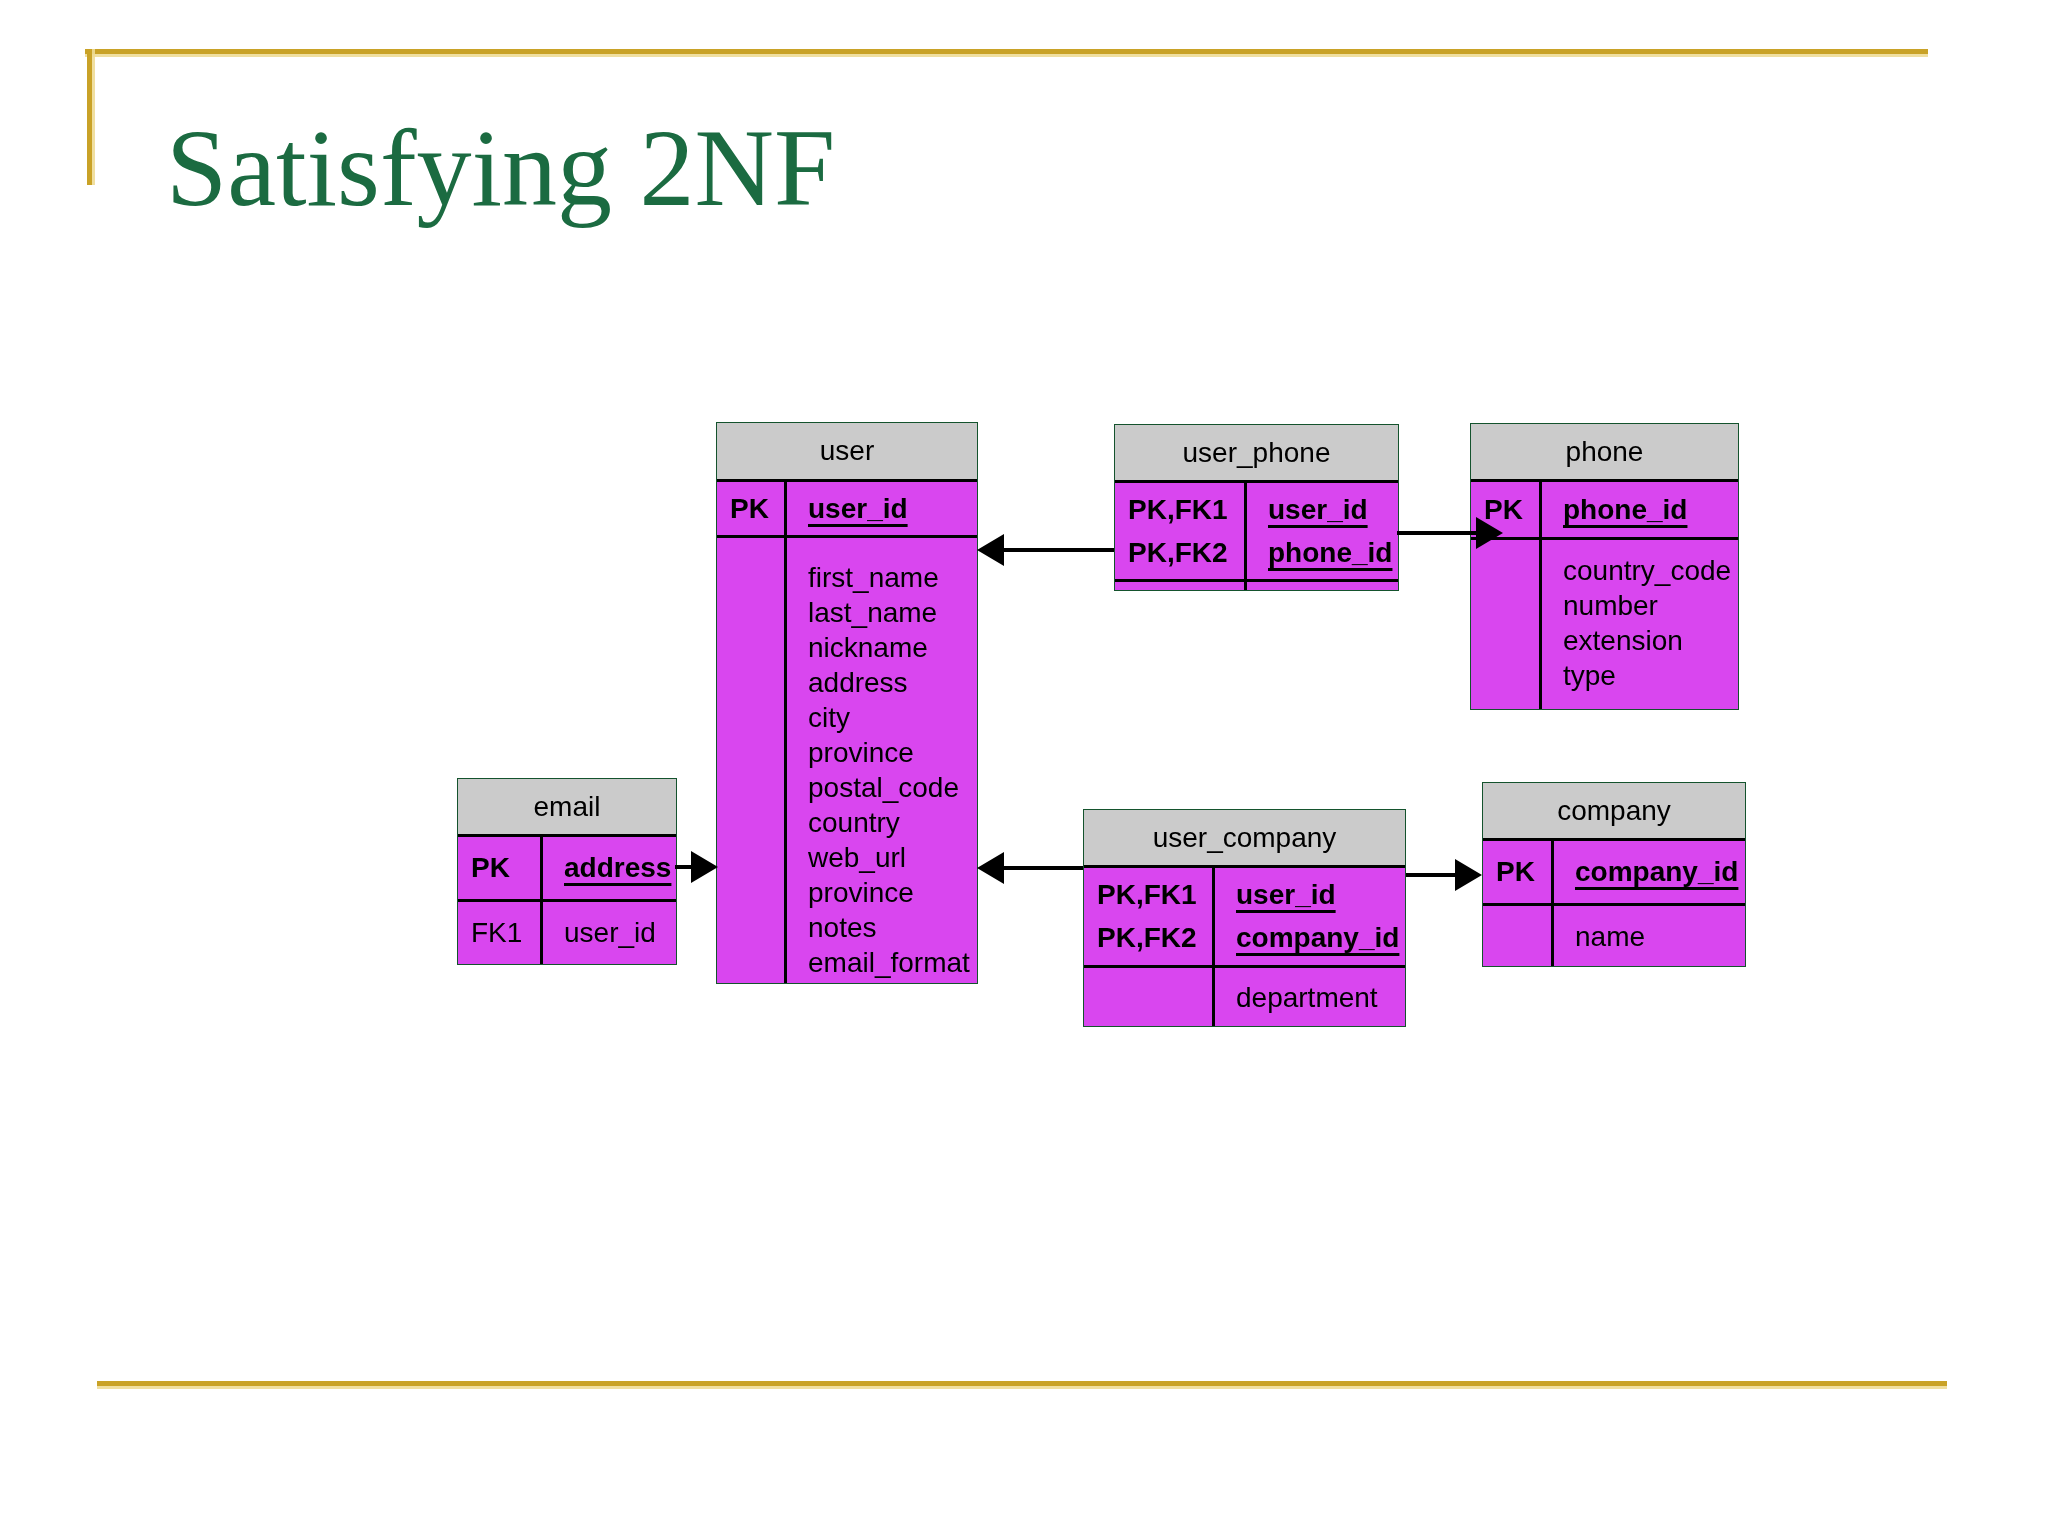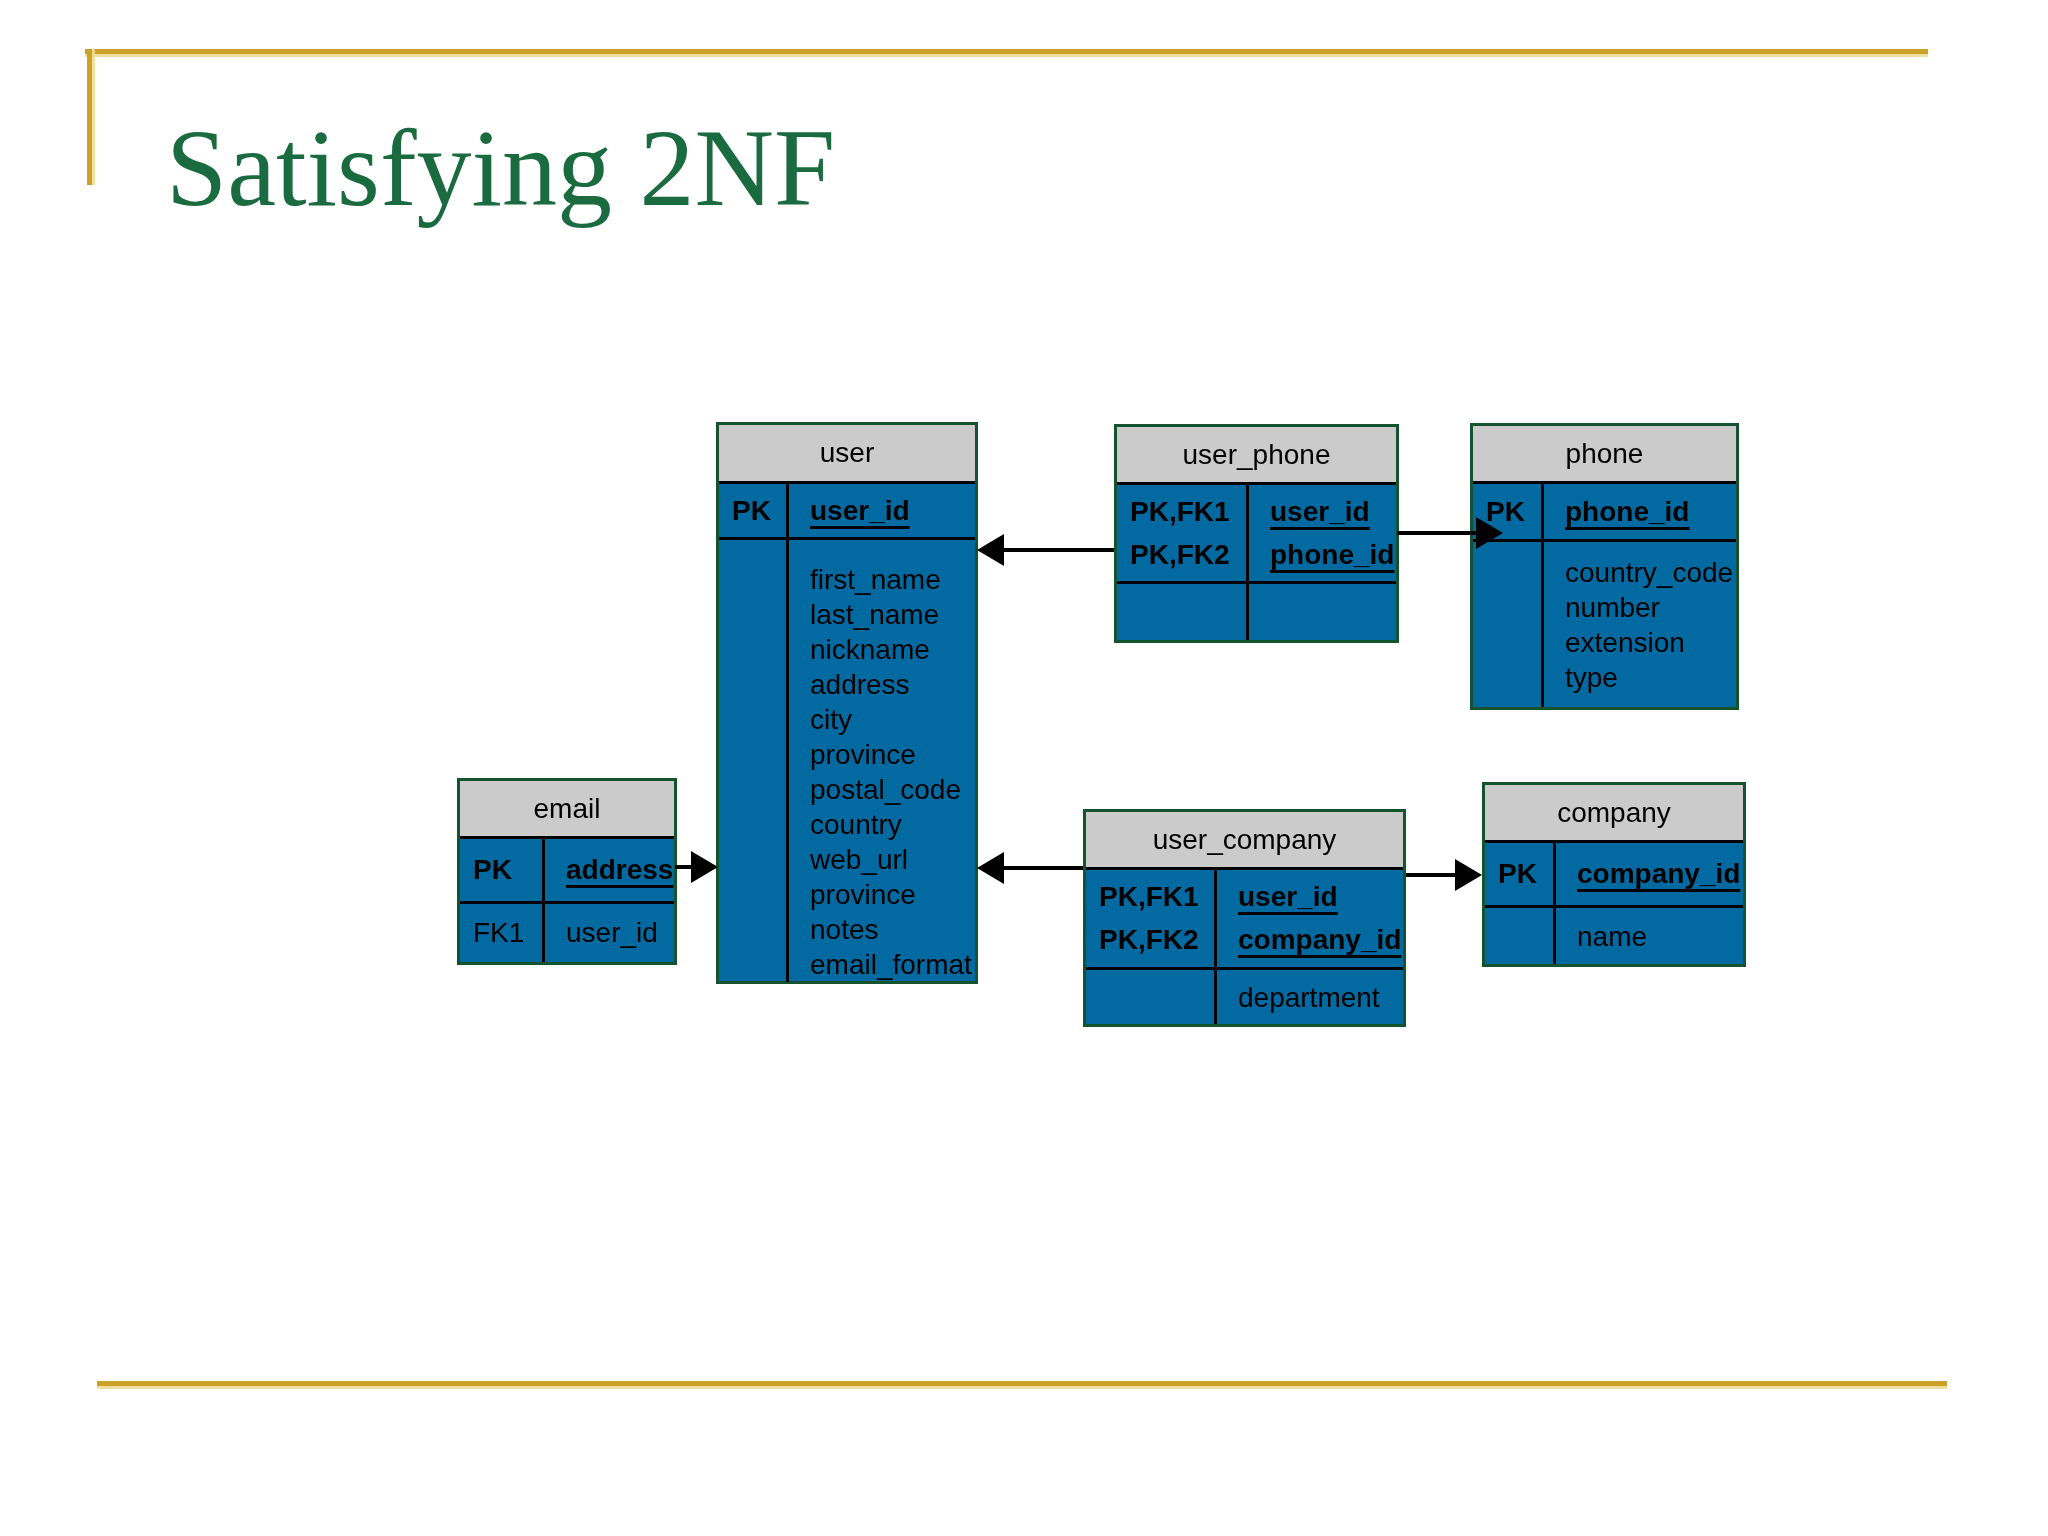--- a/index.html
+++ b/index.html
@@ -8,21 +8,21 @@
     font-family:"Liberation Sans", sans-serif; overflow:hidden;padding-left:35px;
   }
   .gold-line { position:absolute; background:#C9A227; box-shadow:0 3px 0 rgba(238,219,150,0.9); }
   .gold-vline { position:absolute; background:#C9A227; box-shadow:3px 0 0 rgba(238,219,150,0.9); }
   #title {
     position:absolute; left:166px; top:108px;
     font-family:"Liberation Serif", serif; font-size:110px; line-height:1.1;
     color:#1B6B41; white-space:nowrap;
   }
   .tbl {
-    position:absolute; background:#0369a1; border:3px solid #14532d;
+    position:absolute; background:#d946ef; border:1px solid #14532d;
     box-sizing:border-box; font-size:28px; color:#000;
     display:flex; flex-direction:column;
   }
   .tbl-title {
     background:#CBCBCB; border-bottom:3px solid #000; flex:0 0 auto;
     display:flex; align-items:center; justify-content:center;
   }
   .trow { display:flex; border-bottom:3px solid #000; flex:0 0 auto; }
   .trow.last { border-bottom:none; flex:1 1 auto; }
   .keycol { border-right:3px solid #000; flex:0 0 auto; box-sizing:border-box; padding-left:13px; }
@@ -71,21 +71,21 @@
           <div class="attr-line">postal_code</div>
           <div class="attr-line">country</div>
           <div class="attr-line">web_url</div>
           <div class="attr-line">province</div>
           <div class="attr-line">notes</div>
           <div class="attr-line">email_format</div>
         </div>
     </div>
   </div>
 
-  <div class="tbl" style="left:1114px; top:424px; width:285px; height:219px;">
+  <div class="tbl" style="left:1114px; top:424px; width:285px; height:167px;">
     <div class="tbl-title" style="height:55px;">user_phone</div>
     <div class="trow" style="height:96px;">
       <div class="keycol bold" style="width:132px; padding-top:5px;">
         <div class="kline">PK,FK1</div>
         <div class="kline">PK,FK2</div>
       </div>
       <div class="fieldcol" style="padding-top:5px;">
         <div class="kline"><span class="keyfield">user_id</span></div>
         <div class="kline"><span class="keyfield">phone_id</span></div>
       </div>

